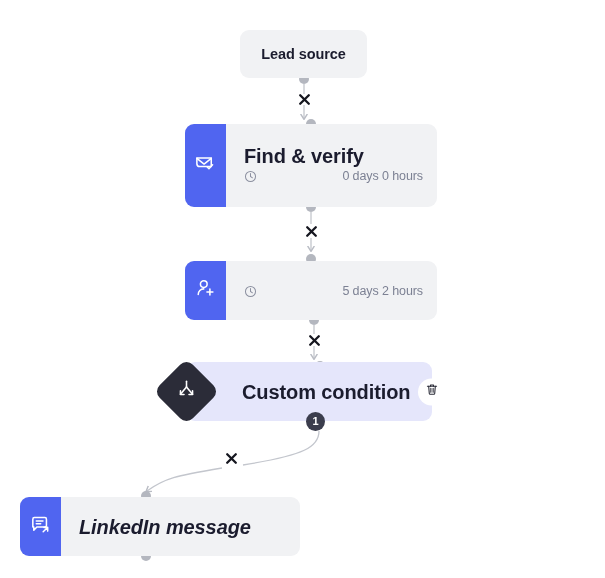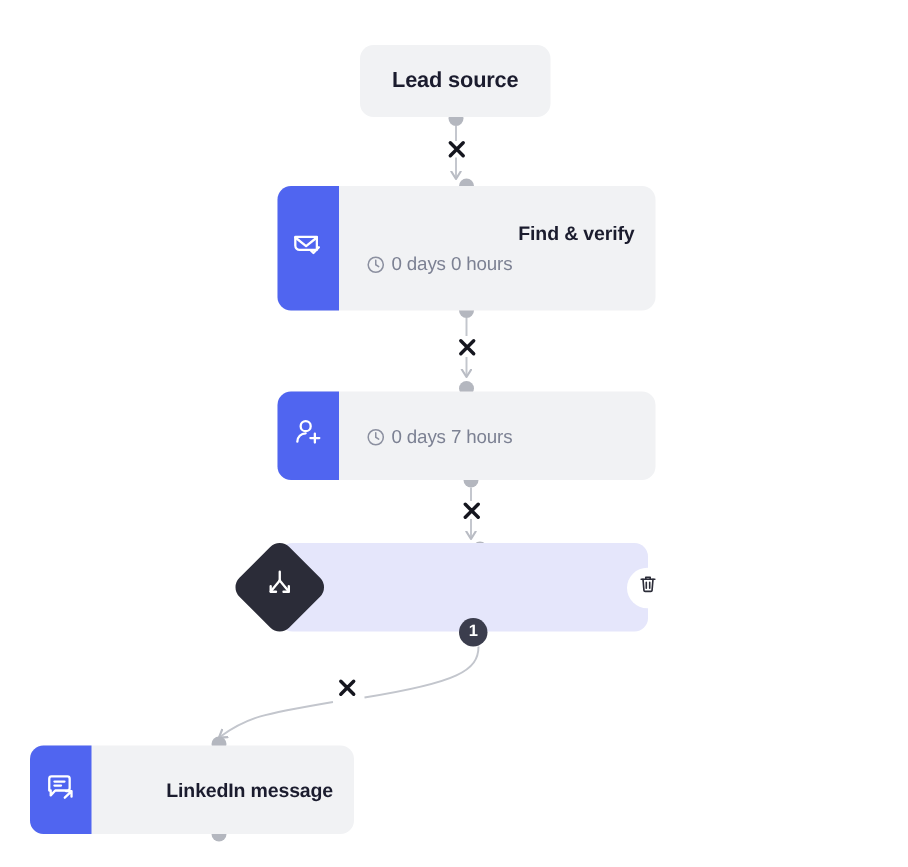--- a/index.html
+++ b/index.html
@@ -53,36 +53,36 @@
     justify-content: center;
   }
   .node-body {
     flex: 1;
     display: flex;
     flex-direction: column;
     justify-content: center;
     padding: 8px 14px 8px 18px;
   }
   .node-title {
-    font-size: 13px;
+    font-size: 20px;
     font-weight: 600;
     color: #1b1c2e;
     line-height: 20px;
     letter-spacing: -0.1px;
-    text-align: right;
   }
   .node-sub {
     display: flex;
     align-items: center;
     gap: 4px;
     font-size: 12.5px;
     color: #7c8193;
     line-height: 17px;
     margin-top: 2px;
     letter-spacing: -0.1px;
+    justify-content: space-between;
   }
   .clock-ic { display: block; }
   
   #lead-source {
     left: 240px;
     top: 30px;
     width: 127px;
     height: 48px;
     background: #f1f2f4;
     border-radius: 9px;
@@ -249,55 +249,56 @@
       </span>
     </div>
     <div class="node-body">
       <div class="node-sub">
         <span>
           <svg class="clock-ic" width="13" height="13" viewBox="0 0 16 16" fill="none" stroke="#8c90a0" stroke-width="1.25">
             <circle cx="8" cy="8" r="6.2"></circle>
             <path d="M8,4.4 L8,8 L10.4,9.6" stroke-linecap="round"></path>
           </svg>
         </span>
-        <span>0 days 7 hours</span>
+        <span>5 days 2 hours</span>
       </div>
     </div>
   </div>
 
   <div class="node node-cond" style="left:186px;top:362px;width:246px;height:59px;">
     <div class="diamond-wrap">
       <div class="diamond"></div>
       <span class="diamond-ic">
         <svg width="25" height="25" viewBox="0 0 24 24" fill="none" stroke="#ffffff" stroke-width="1.5" stroke-linecap="round" stroke-linejoin="round">
           <path d="M12,4 L12,9.6"></path>
           <path d="M12,9.6 L6.2,16.6"></path>
           <path d="M12,9.6 L17.8,16.6"></path>
           <path d="M6.2,13.2 L6.2,16.8 L9.6,16.8"></path>
           <path d="M17.8,13.2 L17.8,16.8 L14.4,16.8"></path>
         </svg>
       </span>
     </div>
     <div class="node-body" style="padding-left:56px;">
+      <div class="node-title">Custom condition</div>
     </div>
     <div class="trash-btn">
       <span>
         <svg width="14" height="14" viewBox="0 0 16 16" fill="none" stroke="#2b2c38" stroke-width="1.25" stroke-linecap="round" stroke-linejoin="round">
           <path d="M2.8,4.2 h10.4"></path>
           <path d="M6.3,4.2 v-1.4 h3.4 v1.4"></path>
           <path d="M4.2,4.2 l0.7,8.4 a0.9,0.9 0 0 0 0.9,0.8 h4.4 a0.9,0.9 0 0 0 0.9,-0.8 l0.7,-8.4"></path>
           <path d="M6.7,6.6 v4.4 M9.3,6.6 v4.4"></path>
         </svg>
       </span>
     </div>
   </div>
 
   <div class="branch-badge" style="left:306px;top:412px;">1</div>
 
-  <div class="node node-plain" style="left:20px;top:497px;width:216px;height:59px;">
+  <div class="node node-plain" style="left:20px;top:497px;width:280px;height:59px;font-style:italic;">
     <div class="icon-pane">
       <span>
         <svg width="23" height="23" viewBox="0 0 24 24" fill="none" stroke="#ffffff" stroke-width="1.6" stroke-linecap="round" stroke-linejoin="round">
           <path d="M4,6.4 a1.6,1.6 0 0 1 1.6,-1.6 h11 a1.6,1.6 0 0 1 1.6,1.6 v6.6 a1.6,1.6 0 0 1 -1.6,1.6 h-8.4 L5,18 v-3.4 h-1 z"></path>
           <path d="M7.6,8.4 h7 M7.6,11.2 h4.6"></path>
           <path d="M14.8,19.6 L19.4,15.2 M15.6,15 h3.9 v3.9"></path>
         </svg>
       </span>
     </div>
     <div class="node-body">

